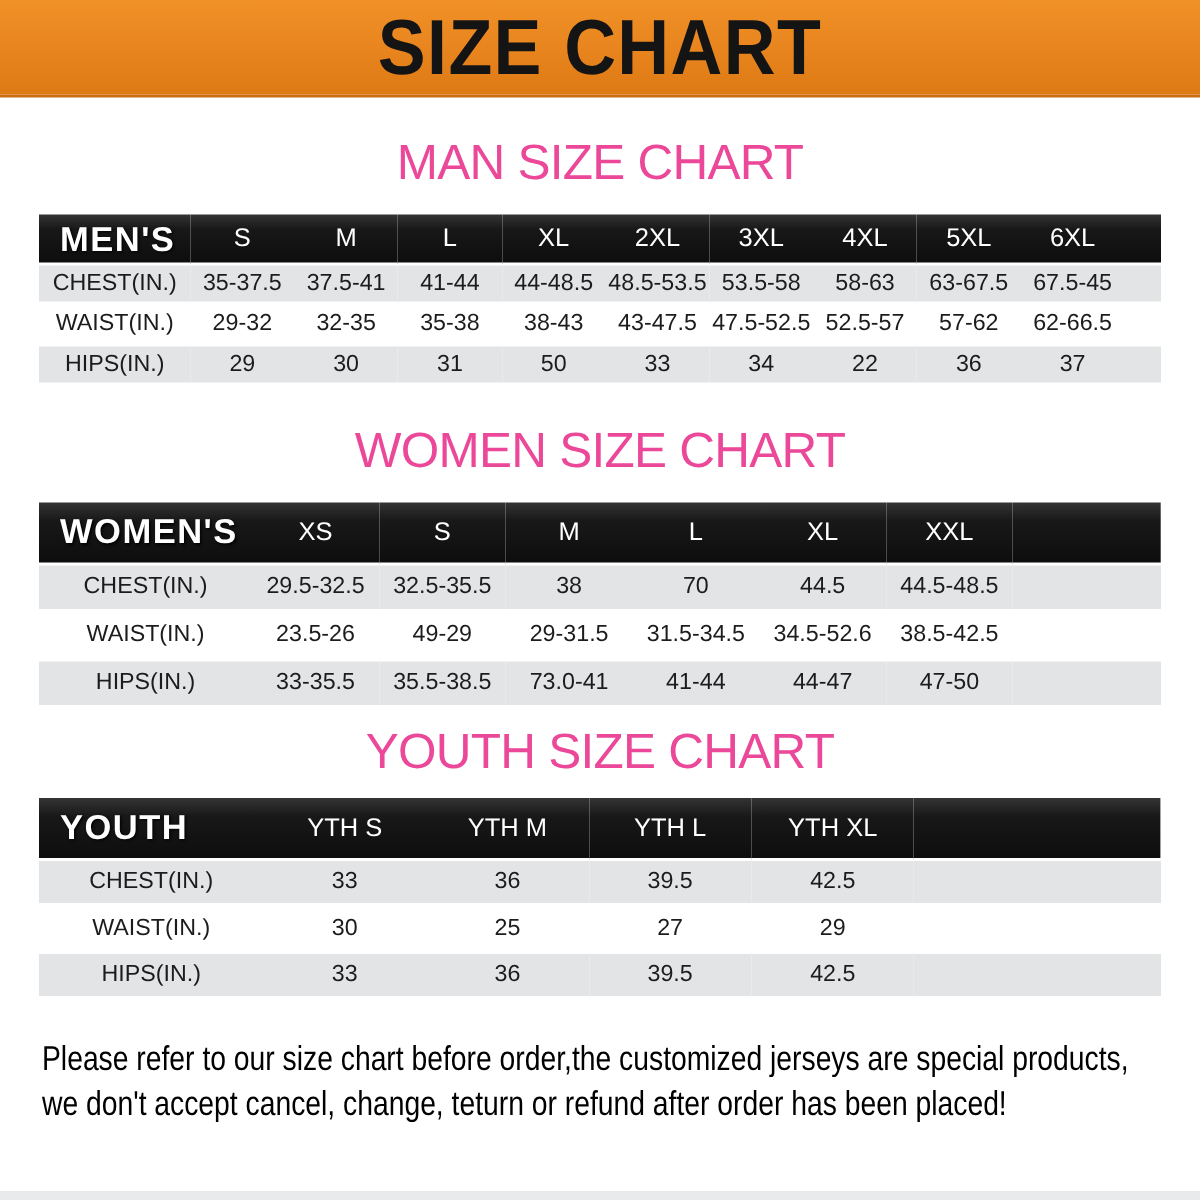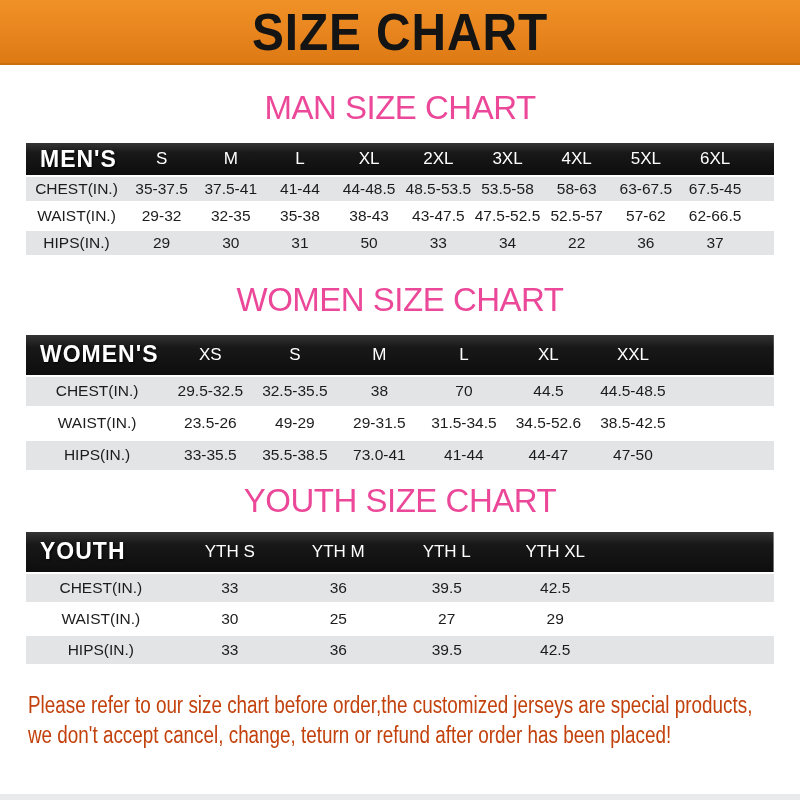--- a/index.html
+++ b/index.html
@@ -87,21 +87,21 @@
   .youth td{height:28px;}
 
   
   .men   col.c-label{width:13.5%;} .men   col.c-size{width:9.25%;} .men   col.c-spacer{width:3.25%;}
   .women col.c-label{width:19%;}   .women col.c-size{width:11.3%;} .women col.c-spacer{width:13.2%;}
   .youth col.c-label{width:20%;}   .youth col.c-size{width:14.5%;} .youth col.c-spacer{width:22%;}
 
   
   .disclaimer{
     margin:24px 0 0 28px;
-    color:#c2410c;
+    color:#000000;
     font-size:23px;
     font-weight:500;
     line-height:1.3;
     white-space:nowrap;
   }
   .disclaimer .line{
     display:inline-block;
     transform:scaleX(.82);
     transform-origin:left center;
   }

